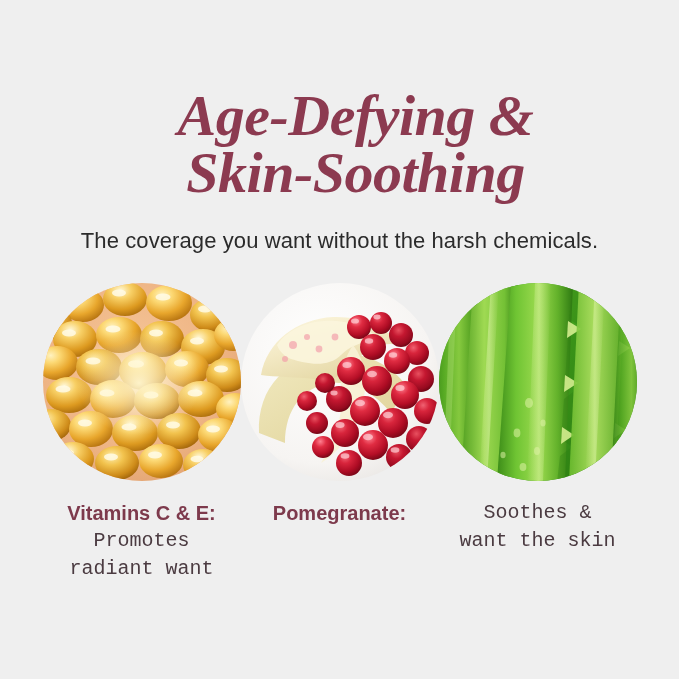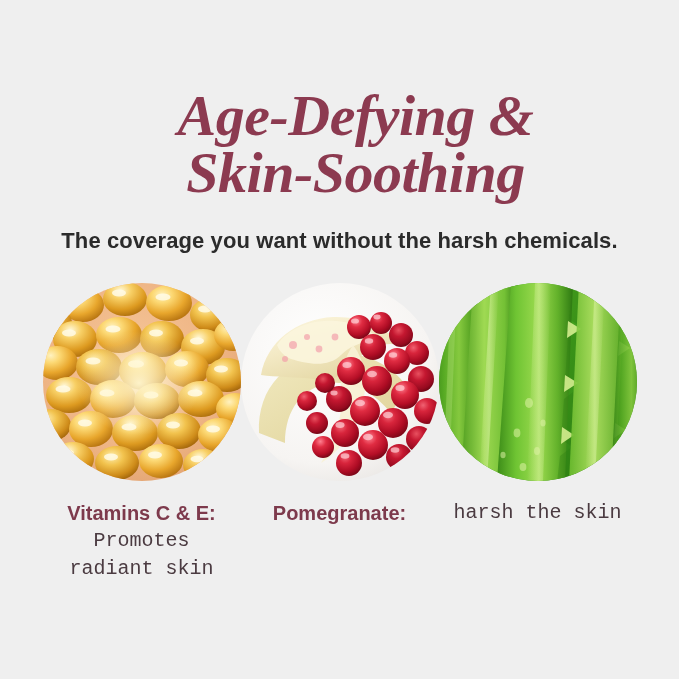--- a/index.html
+++ b/index.html
@@ -45,21 +45,21 @@
 
   
   .subtitle {
     position: absolute;
     top: 206px;
     left: 0;
     width: 679px;
     text-align: center;
     font-family: "Liberation Sans", sans-serif;
     font-size: 22px;
-    font-weight: 700;
+    font-weight: 400;
     color: #2b2b2b;
     letter-spacing: 0.1px;
   }
 
   
   .columns {
     position: absolute;
     top: 283px;
     left: 0;
     width: 679px;
@@ -218,21 +218,21 @@
             <ellipse cx="112" cy="172" rx="7" ry="3.4"></ellipse>
             <ellipse cx="154" cy="176" rx="6.5" ry="3.2"></ellipse>
           </g>
           <ellipse cx="96" cy="100" rx="62" ry="52" fill="url(#glow)"></ellipse>
         </svg>
       </div>
       <div class="caption">
         <span class="caption-title">Vitamins C &amp; E:</span>
         <span class="caption-body">
           <span class="caption-body-line">Promotes</span>
-          <span class="caption-body-line">radiant skin</span>
+          <span class="caption-body-line">radiant want</span>
         </span>
       </div>
     </div>
 
     <div class="column">
       <div class="circle">
         <svg viewBox="0 0 198 198" xmlns="http://www.w3.org/2000/svg" aria-hidden="true">
           <defs>
             <radialGradient id="p-bg" cx="40%" cy="35%" r="80%">
               <stop offset="0%" stop-color="#ffffff"></stop>
@@ -408,19 +408,20 @@
             <ellipse cx="84" cy="184" rx="3.4" ry="4"></ellipse>
             <ellipse cx="104" cy="140" rx="2.6" ry="3.4"></ellipse>
             <ellipse cx="64" cy="172" rx="2.6" ry="3.2"></ellipse>
           </g>
 
           <rect width="198" height="198" fill="none"></rect>
         </svg>
       </div>
       <div class="caption">
         <span class="caption-body">
-          <span class="caption-body-line">harsh the skin</span>
+          <span class="caption-body-line">Soothes &amp;</span>
+          <span class="caption-body-line">want the skin</span>
         </span>
       </div>
     </div>
 
   </div>
 </div>
 
 </body></html>

